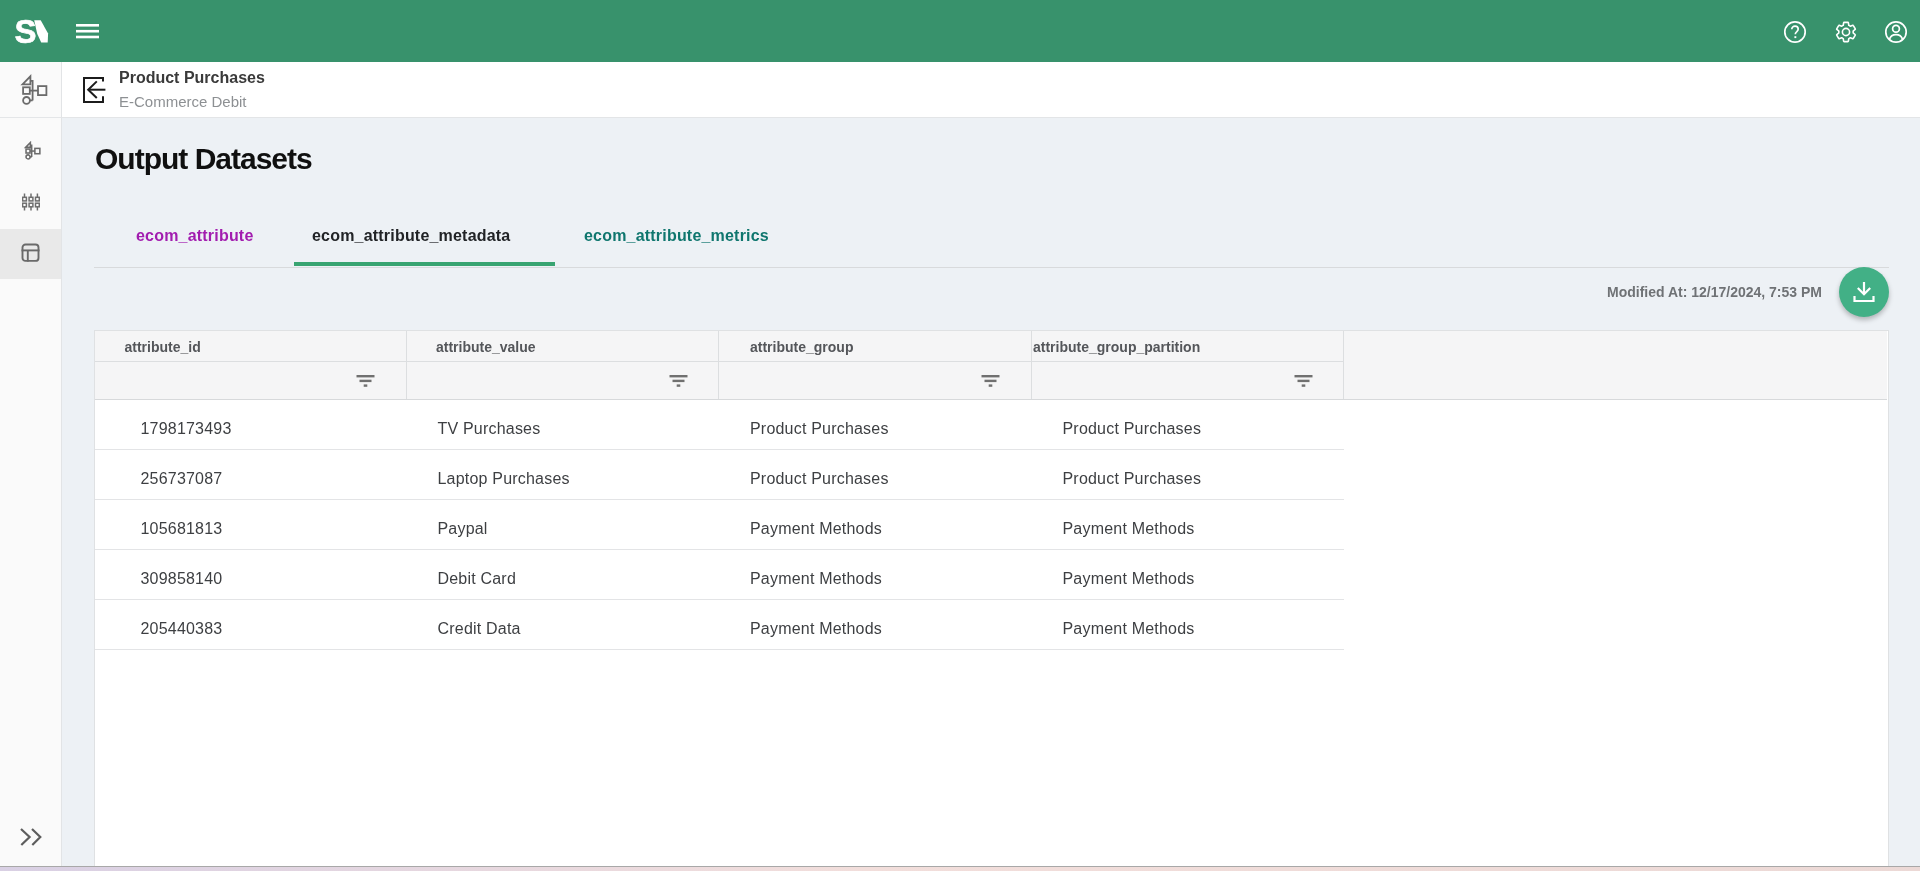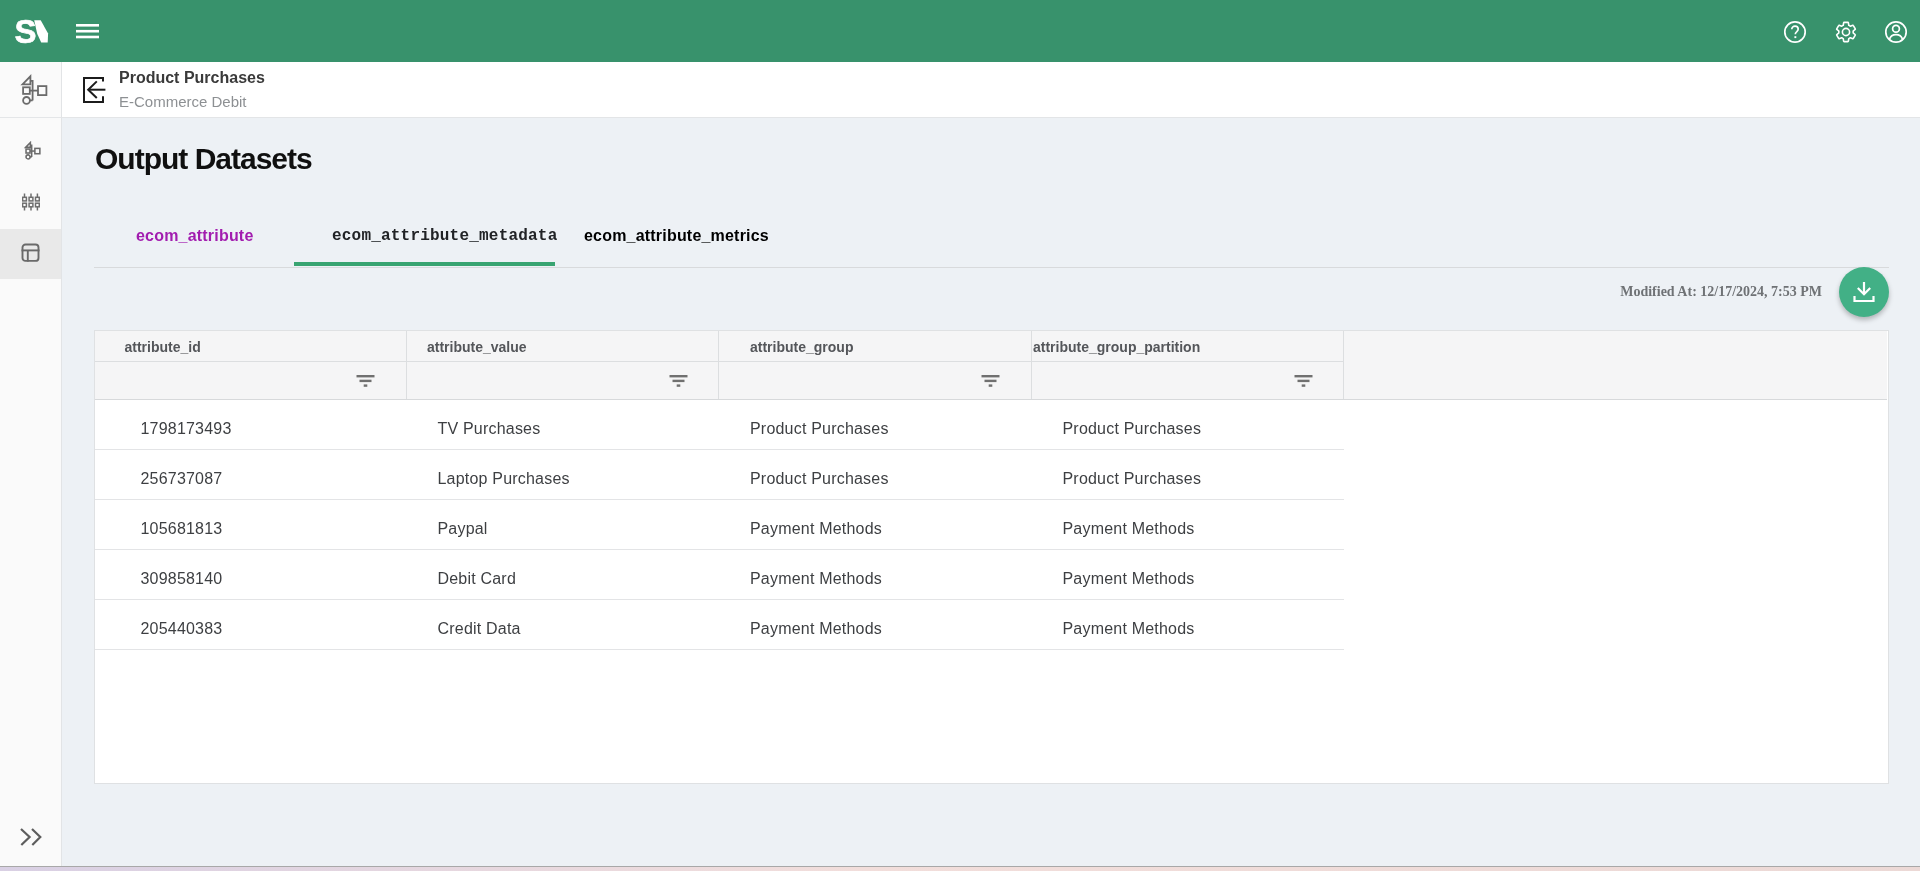--- a/index.html
+++ b/index.html
@@ -17,25 +17,25 @@
 
   
   #pagehead { position:absolute; left:62px; top:62px; width:1858px; height:56px; background:#ffffff; border-bottom:1px solid #e3e5e7; }
 
   #title { position:absolute; left:95px; top:143px; font-size:30px; font-weight:bold; letter-spacing:-1px; color:#101010; line-height:32px; }
 
   .tab { position:absolute; top:228px; font-size:16px; font-weight:bold; letter-spacing:0.2px; line-height:16px; }
   #indicator { position:absolute; left:294px; top:262px; width:261px; height:4px; background:#38a471; }
   #tabdivider { position:absolute; left:94px; top:267px; width:1795px; height:1px; background:#d8dadc; }
 
-  #modified { position:absolute; right:98px; top:285px; font-size:14px; font-weight:bold; color:#6f7275; line-height:14px;font-family:Liberation Serif, serif; }
+  #modified { position:absolute; right:98px; top:285px; font-size:14px; font-weight:bold; color:#6f7275; line-height:14px; }
   #fab { position:absolute; left:1839px; top:267px; width:50px; height:50px; border-radius:50%; background:#42b086; box-shadow:0 3px 5px rgba(0,0,0,0.25); }
 
   
-  #table { position:absolute; left:94px; top:330px; width:1795px; height:454px; background:#ffffff; border:1px solid #dfe1e3; }
+  #table { position:absolute; left:94px; top:330px; width:1795px; height:542px; background:#ffffff; border:1px solid #dfe1e3; }
   #thead { position:absolute; left:0; top:0; width:1792px; height:31px; background:#f5f5f6; }
   #tfilter { position:absolute; left:0; top:31px; width:1792px; height:38px; background:#f5f5f6; border-bottom:1px solid #d7d9db; }
   .hcell { position:absolute; top:0; height:31px; border-right:1px solid #dcdee0; }
   .fcell { position:absolute; top:0; height:37px; border-right:1px solid #dcdee0; }
   #thead .htext { position:absolute; top:0; font-size:14px; font-weight:bold; color:#54565a; line-height:32px; }
   .hline { position:absolute; left:0; top:30px; width:1249px; height:1px; background:#dcdee0; }
   .row { position:absolute; left:0; width:1792px; height:50px; }
   .rline { position:absolute; left:0; bottom:0; width:1249px; height:1px; background:#e3e4e6; }
   .cell { position:absolute; top:4px; font-size:16px; color:#3d3f42; line-height:50px; letter-spacing:0.2px; }
   .c1 { left:29.5px;margin-left:16px; } .c2 { left:342.5px; } .c3 { left:655px; } .c4 { left:967.5px; }
@@ -146,22 +146,22 @@
       <polyline points="13.8,4.4 5.2,12.7 13.8,21"></polyline>
     </g>
   </svg>
   <div class="abs" style="left:57px;top:7px;font-size:16px;font-weight:bold;color:#3a3a3a;line-height:17px;">Product Purchases</div>
   <div class="abs" style="left:57px;top:32px;font-size:15px;color:#8d9093;line-height:15px;">E-Commerce Debit</div>
 </div>
 
 <div id="title">Output Datasets</div>
 
 <div class="tab" style="left:136px;color:#a21caf;">ecom_attribute</div>
-<div class="tab" style="left:332px;color:#212326;font-family:Liberation Mono, monospace;">ecom_attribute_metadata</div>
-<div class="tab" style="left:584px;color:#000000;">ecom_attribute_metrics</div>
+<div class="tab" style="left:312px;color:#212326;">ecom_attribute_metadata</div>
+<div class="tab" style="left:584px;color:#0f766e;">ecom_attribute_metrics</div>
 <div id="indicator"></div>
 <div id="tabdivider"></div>
 
 <div id="modified">Modified At: 12/17/2024, 7:53 PM</div>
 <div id="fab">
   <svg class="abs" style="left:13px;top:14px;" width="24" height="22" viewBox="0 0 24 22">
     <g fill="none" stroke="#fff" stroke-width="2.2">
       <line x1="12" y1="1" x2="12" y2="12.5"></line>
       <polyline points="5.8,7 12,13.3 18.2,7"></polyline>
       <polyline points="2.5,15 2.5,20 21.5,20 21.5,15"></polyline>
@@ -169,21 +169,21 @@
   </svg>
 </div>
 
 <div id="table">
   <div id="thead">
     <div class="hcell" style="left:0;width:311.5px;"></div>
     <div class="hcell" style="left:311.5px;width:312.5px;"></div>
     <div class="hcell" style="left:624px;width:312.5px;"></div>
     <div class="hcell" style="left:936.5px;width:312.5px;"></div>
     <div class="htext" style="left:29.5px;">attribute_id</div>
-    <div class="htext" style="left:332px;text-align:right;">attribute_value</div>
+    <div class="htext" style="left:341px;text-align:right;">attribute_value</div>
     <div class="htext" style="left:655px;">attribute_group</div>
     <div class="htext" style="left:938px;">attribute_group_partition</div>
     <div class="hline"></div>
   </div>
   <div id="tfilter">
     <div class="fcell" style="left:0;width:311.5px;"></div>
     <div class="fcell" style="left:311.5px;width:312.5px;"></div>
     <div class="fcell" style="left:624px;width:312.5px;"></div>
     <div class="fcell" style="left:936.5px;width:312.5px;"></div>
     <svg class="abs" style="left:261px;top:13px;" width="19" height="12" viewBox="0 0 19 12">

